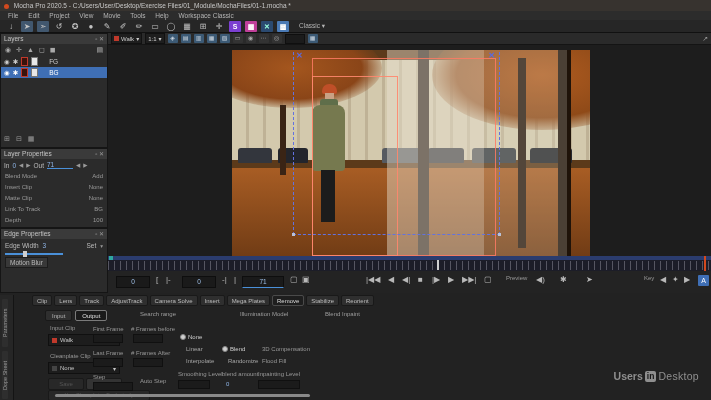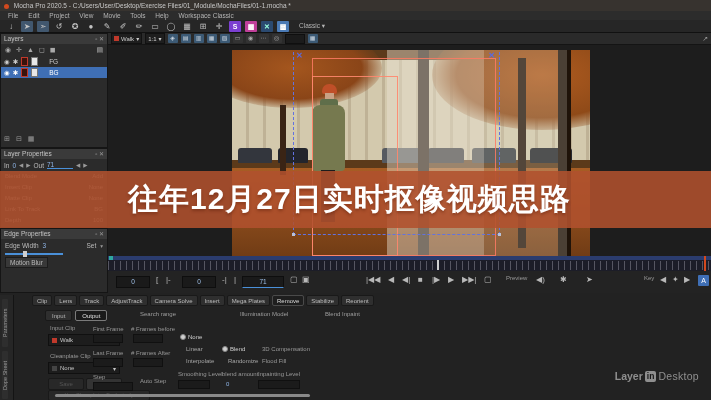--- a/index.html
+++ b/index.html
@@ -428,23 +428,20 @@
   <span class="plab" style="left:222px;top:371px;">blend amount</span>
   <span class="plab" style="left:226px;top:381px;color:#8fb6e8;">0</span>
 
   <span class="plab" style="left:262px;top:346px;">3D Compensation</span>
   <span class="plab" style="left:262px;top:358px;">Flood Fill</span>
   <span class="plab" style="left:258px;top:371px;">Inpainting Level</span>
   <div class="pfield" style="left:258px;top:380px;width:42px;"></div>
 
   <div class="abs hscroll"></div>
 
-  <div class="abs banner">
-    <span class="banner-text">往年12月27日实时抠像视频思路</span>
-  </div>
 
   <div class="abs wm">
-    <span class="wm-b">Layer</span>
+    <span class="wm-b">Users</span>
     <span class="wm-badge">in</span>
     <span class="wm-l">Desktop</span>
   </div>
 
 </div>
 
 </body></html>

